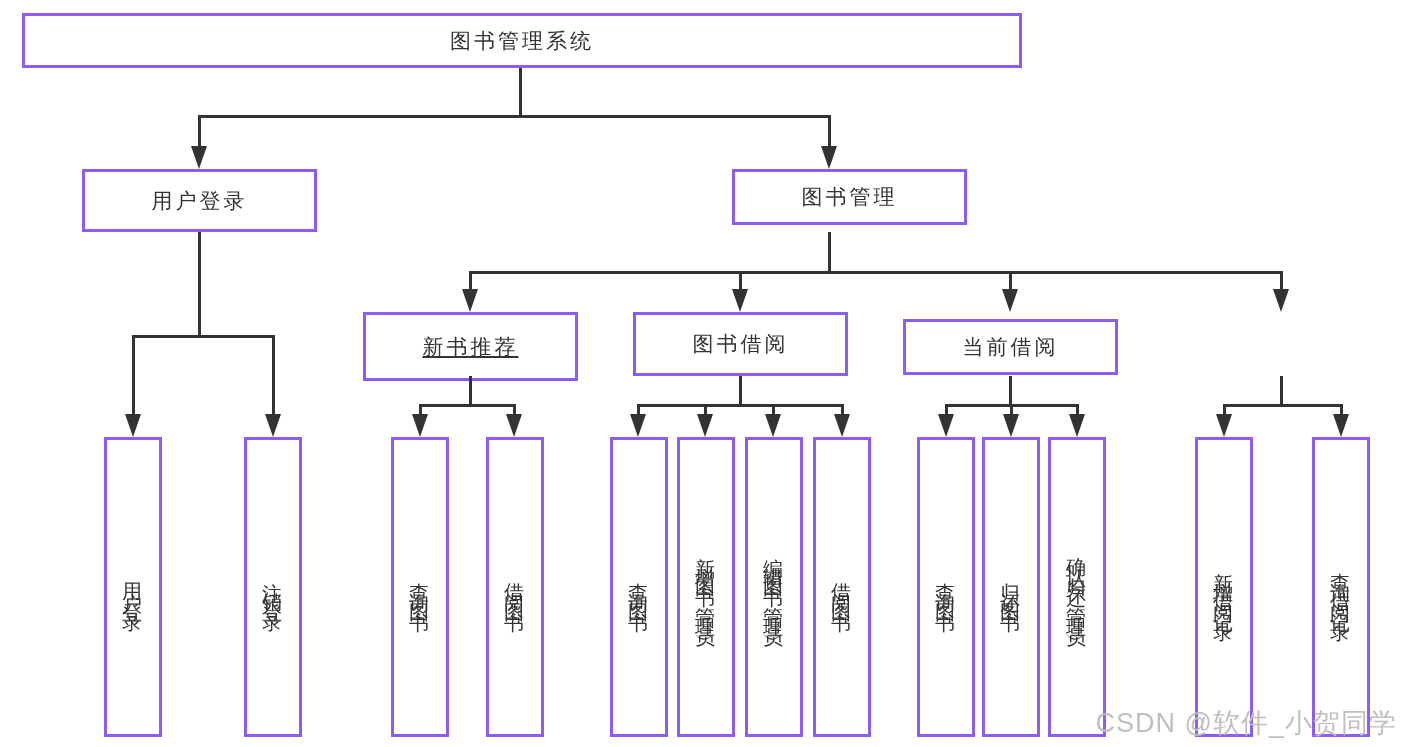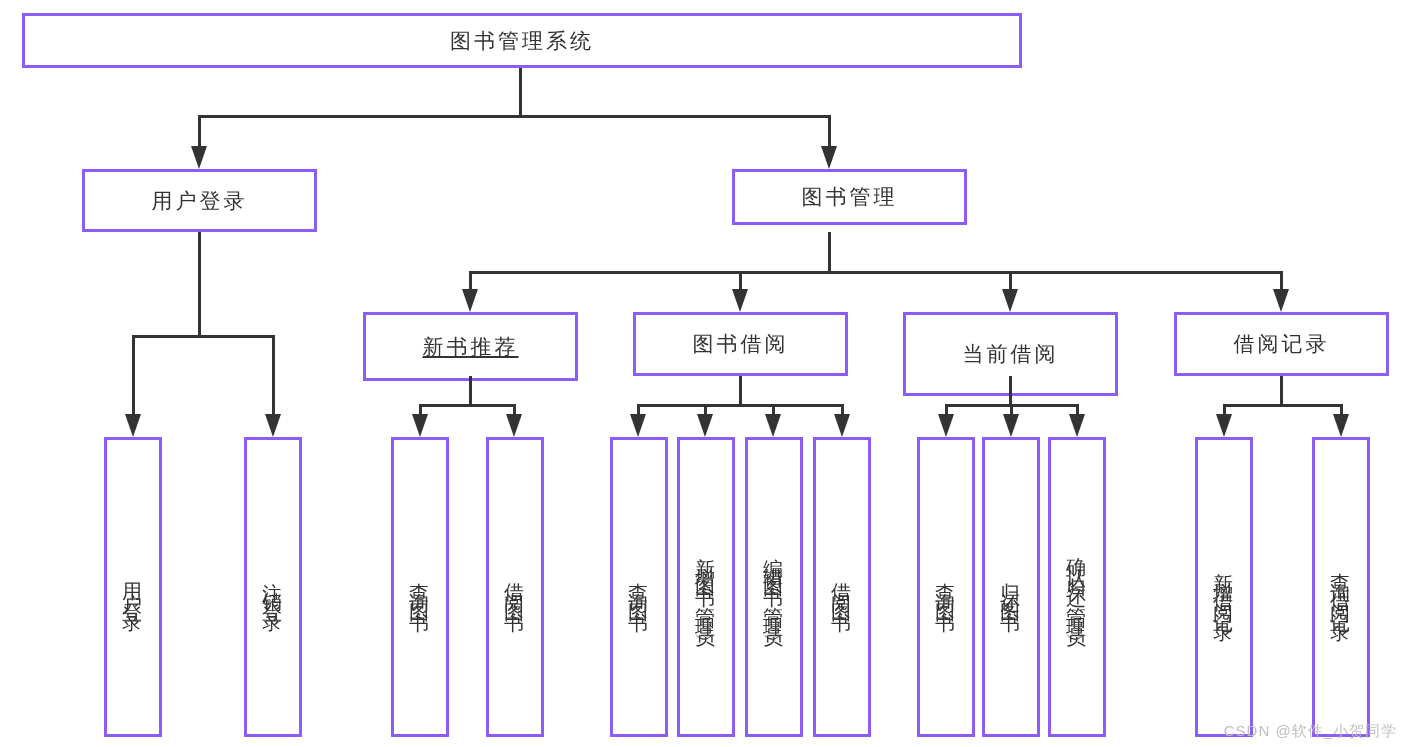--- a/index.html
+++ b/index.html
@@ -33,39 +33,38 @@
   .v{position:absolute;width:3px;background:#333333;}
   .arrow{
     position:absolute;width:0;height:0;
     border-left:8px solid transparent;
     border-right:8px solid transparent;
     border-top:23px solid #333333;
   }
   .watermark{
     position:absolute;
     right:8px;bottom:6px;
-    font-size:15px;
+    font-size:27px;
     color:#bfbfbf;
     letter-spacing:1px;
   }
 </style>
 </head>
 <body>
 
 <div id="canvas">
 
   <div class="box" style="left:22px;top:13px;width:1000px;height:55px;">图书管理系统</div>
 
   <div class="box" style="left:82px;top:169px;width:235px;height:63px;">用户登录</div>
   <div class="box" style="left:732px;top:169px;width:235px;height:56px;">图书管理</div>
 
   <div class="box" style="left:363px;top:312px;width:215px;height:69px;text-decoration:underline;">新书推荐</div>
   <div class="box" style="left:633px;top:312px;width:215px;height:64px;text-align:right;">图书借阅</div>
-  <div class="box" style="left:903px;top:312px;width:215px;height:84px;text-align:center;">当前借阅</div>
-  <div class="box" style="left:1174px;top:312px;width:215px;height:64px;">借阅记录</div>
+  <div class="box" style="left:903px;top:319px;width:215px;height:56px;text-align:center;">当前借阅</div>
 
   <div class="box leaf" style="left:104px;top:437px;width:58px;height:300px;">用户登录</div>
   <div class="box leaf" style="left:244px;top:437px;width:58px;height:300px;">注销登录</div>
 
   <div class="box leaf" style="left:391px;top:437px;width:58px;height:300px;">查询图书</div>
   <div class="box leaf" style="left:486px;top:437px;width:58px;height:300px;">借阅图书</div>
 
   <div class="box leaf" style="left:610px;top:437px;width:58px;height:300px;">查询图书</div>
   <div class="box leaf" style="left:677px;top:437px;width:58px;height:300px;">新增图书（管理员）</div>
   <div class="box leaf" style="left:745px;top:437px;width:58px;height:300px;">编辑图书（管理员）</div>

